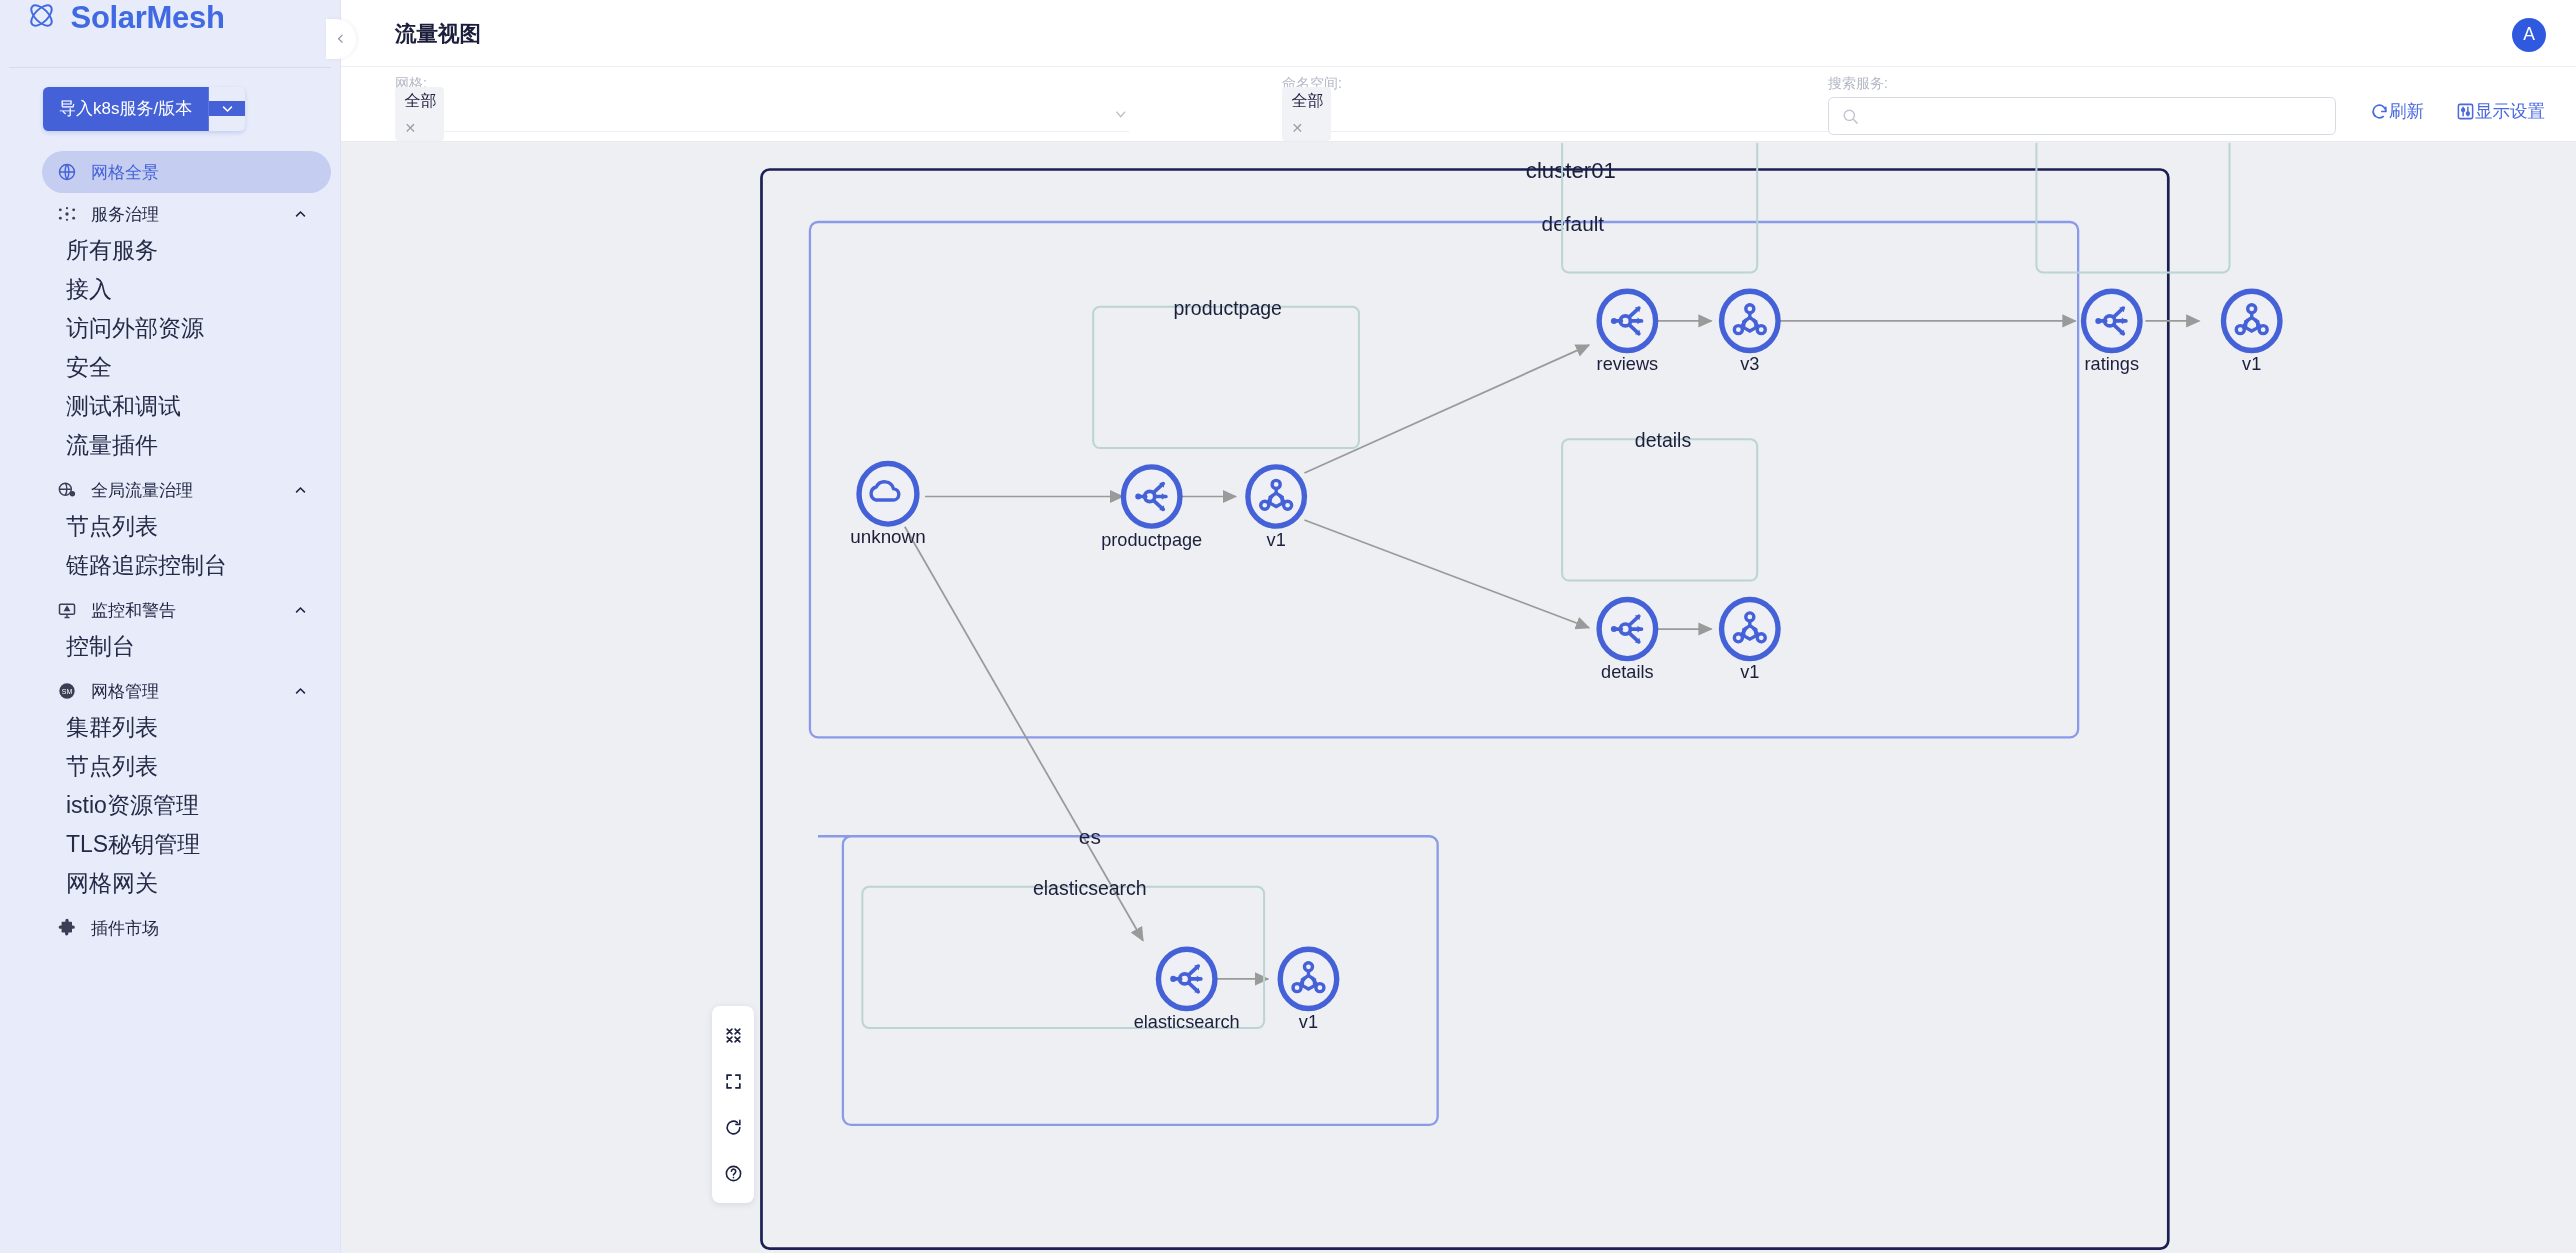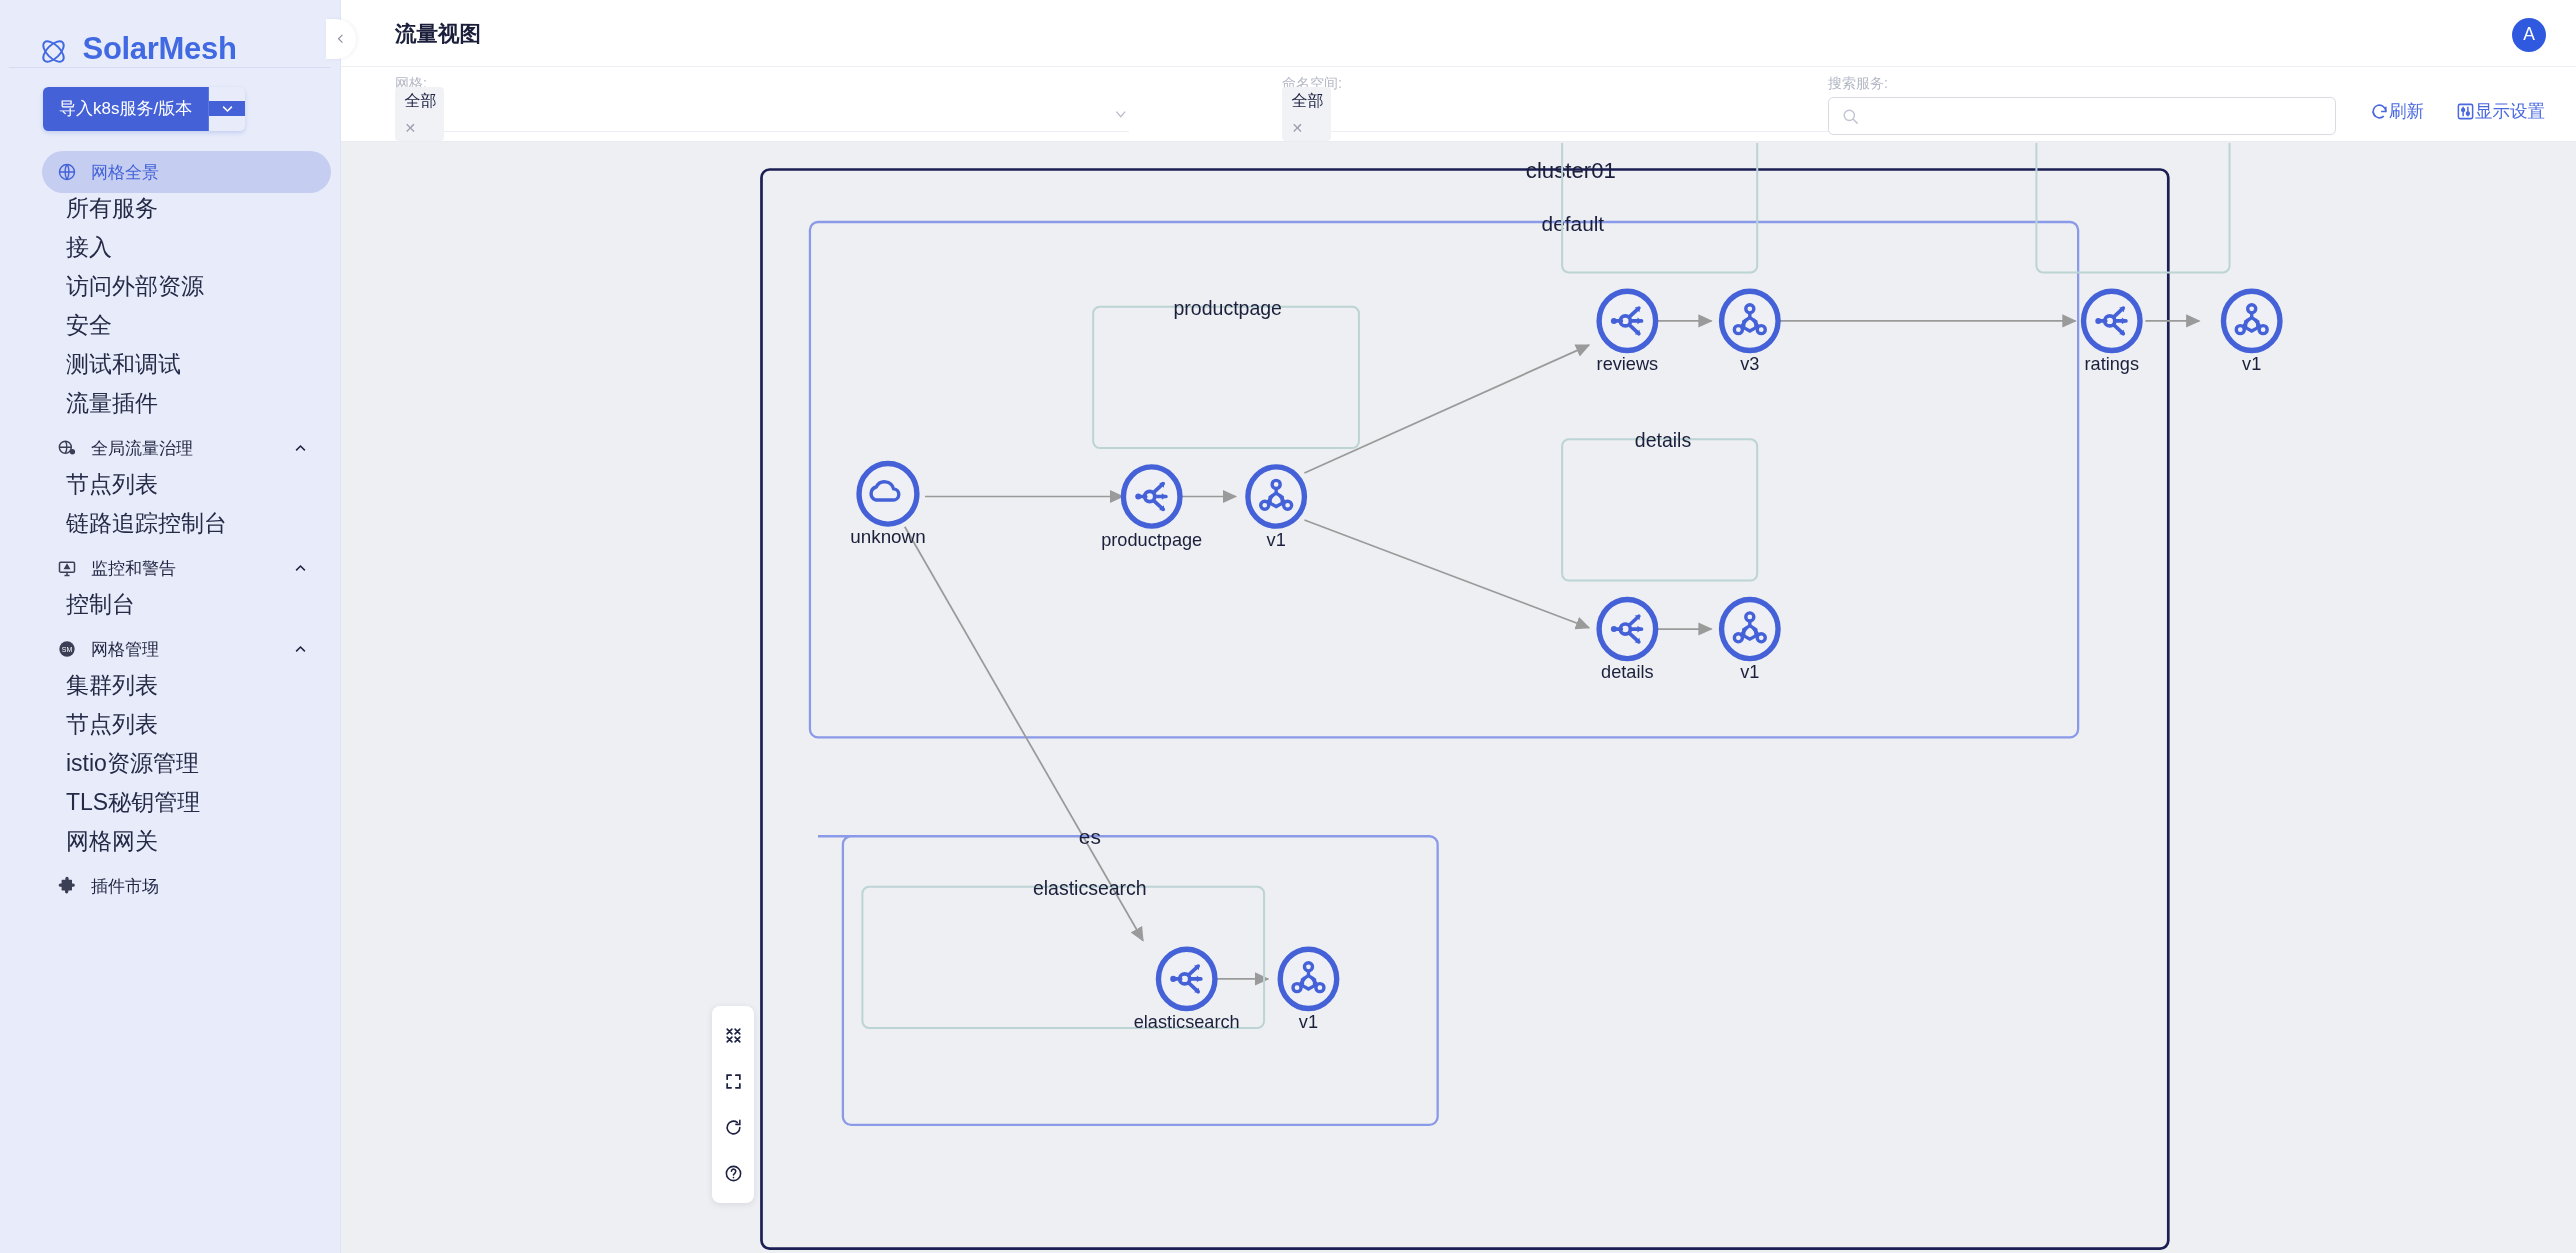--- a/index.html
+++ b/index.html
@@ -14,22 +14,22 @@
   
   .sidebar {
     width: 341px; height: 1253px;
     background: #e8ecfa;
     flex: 0 0 341px;
     position: relative;
     border-right: 0.7px solid #dfe3f2;
   }
   .brand {
     height: 67px;
-    display: flex; align-items: flex-end;
-    padding-left: 38px;
+    display: flex; align-items: flex-start;
+    padding-left: 26px;
     gap: 13.5px;
   }
   .brand-logo { width: 31px; height: 31px; flex: 0 0 31px; display:block; }
   .brand-title {
     font-size: 31px; font-weight: bold; color: #4169e1;
     letter-spacing: -0.3px;
   }
   .brand-divider {
     height: 0.7px; background: #d5dbf0; margin: 0 9.4px;
   }
@@ -183,20 +183,35 @@
     <div class="nav">
 
       <div class="nav-item active">
         <svg class="nico" viewBox="0 0 24 24" fill="none" stroke="#4462d8" stroke-width="1.7">
           <circle cx="12" cy="12" r="9"></circle>
             <path d="M3 12h18M12 3c3 3.5 3 14 0 18M12 3c-3 3.5-3 14 0 18"></path>
         </svg>
         <span class="nlabel">网格全景</span>
       </div>
 
+      <div class="nav-item">
+        <svg class="nico" viewBox="0 0 24 24" fill="#3a3f55">
+          <circle cx="4" cy="7" r="1.7"></circle>
+            <circle cx="4" cy="17" r="1.7"></circle>
+          <circle cx="12" cy="12" r="2"></circle>
+          <circle cx="20" cy="7" r="1.7"></circle>
+            <circle cx="20" cy="17" r="1.7"></circle>
+          <circle cx="12" cy="5" r="1.3"></circle>
+            <circle cx="12" cy="19" r="1.3"></circle>
+        </svg>
+        <span class="nlabel">服务治理</span>
+        <svg class="chev" viewBox="0 0 24 24" fill="none" stroke="#1f2340" stroke-width="2.4">
+          <polyline points="5,15 12,8 19,15"></polyline>
+        </svg>
+      </div>
 
       <div class="nav-sub">
           <span>所有服务</span>
         </div>
       <div class="nav-sub">
           <span>接入</span>
         </div>
       <div class="nav-sub">
           <span>访问外部资源</span>
         </div>

